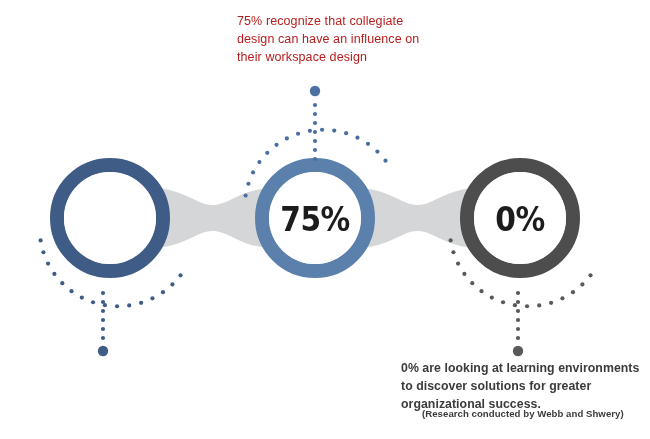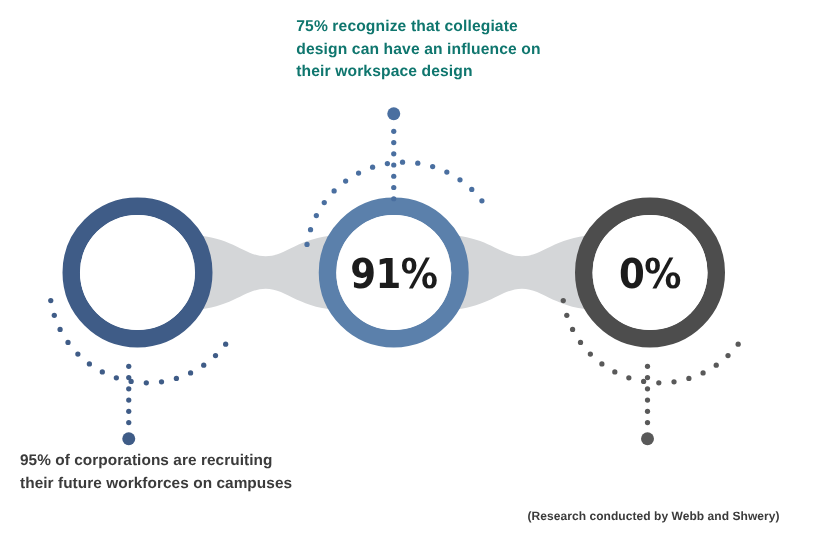--- a/index.html
+++ b/index.html
@@ -28,23 +28,23 @@
     left: 0; top: 0;
     width: 650px;
     height: 439px;
   }
   .callout {
     position: absolute;
     line-height: 1.45;
     white-space: pre-line;
   }
   .callout-top {
-    color: #0f766e;
+    color: #b91c1c;
     font-size: 12.5px;
-    font-weight: 700;
+    font-weight: 400;
     letter-spacing: 0.1px;
   }
   .callout-bottom {
     color: #3b3b3b;
     font-size: 12.3px;
     font-weight: 700;
     letter-spacing: 0.05px;
   }
   .citation {
     position: absolute;
@@ -194,27 +194,28 @@
       <circle cx="518" cy="302" r="2.1"></circle>
       <circle cx="518" cy="311" r="2.1"></circle>
       <circle cx="518" cy="320" r="2.1"></circle>
       <circle cx="518" cy="329" r="2.1"></circle>
       <circle cx="518" cy="338" r="2.1"></circle>
       <circle cx="518" cy="351" r="5.2"></circle>
     </g>
   </svg>
 
 
-  <div class="pct-label" style="left:315px; top:219px;">91%</div>
+  <div class="pct-label" style="left:315px; top:219px;">75%</div>
 
   <div class="pct-label" style="left:520px; top:219px;">0%</div>
 
   <div id="co-top-75" class="callout callout-top">75% recognize that collegiate
 design can have an influence on
 their workspace design</div>
 
-  <div id="co-bot-95" class="callout callout-bottom">95% of corporations are recruiting
-their future workforces on campuses</div>
-
+
+  <div id="co-bot-0" class="callout callout-bottom">0% are looking at learning environments
+to discover solutions for greater
+organizational success.</div>
 
   <div id="citation-0" class="citation">(Research conducted by Webb and Shwery)</div>
 
 </div>
 
 </body></html>

